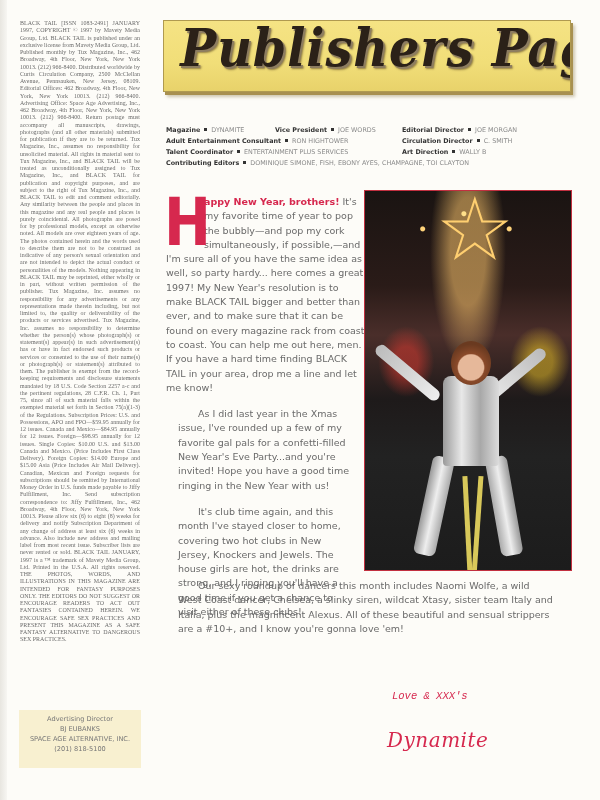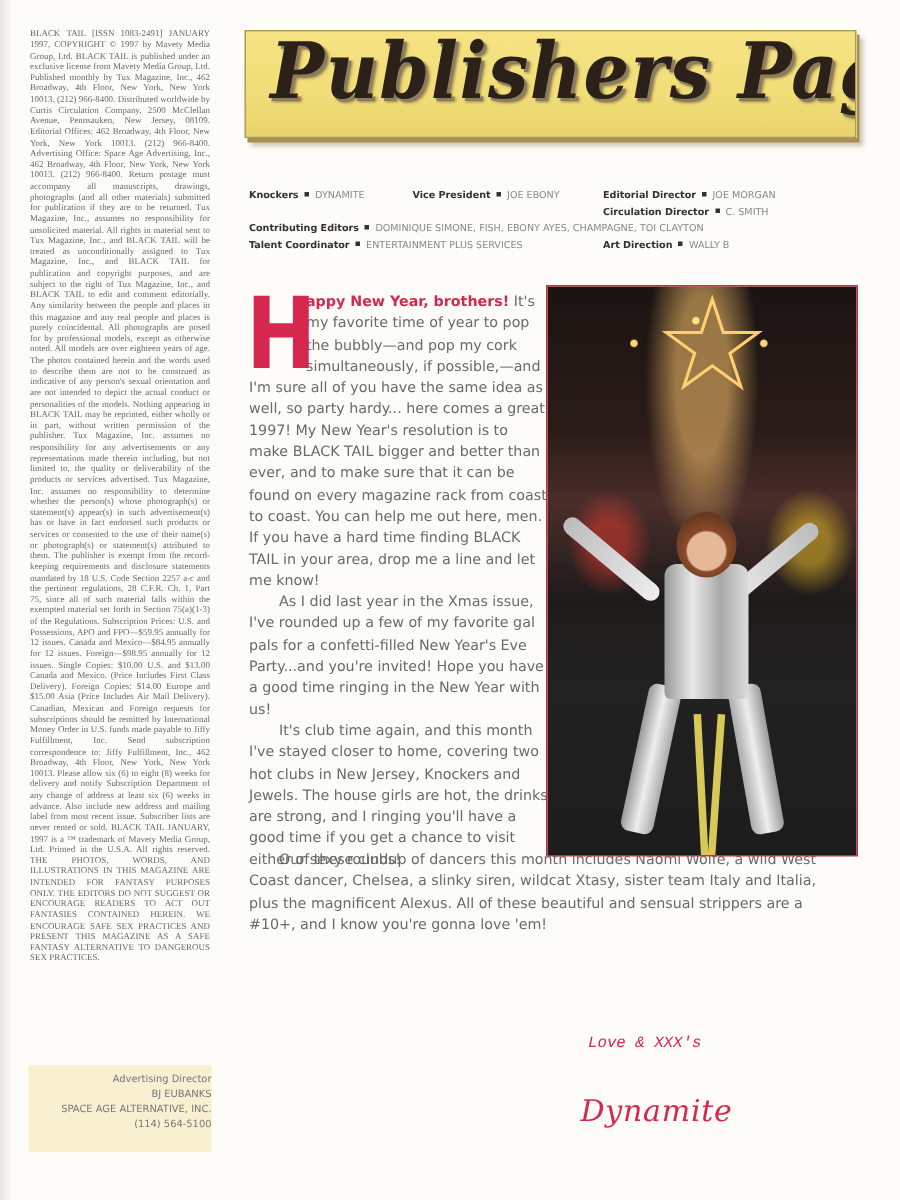--- a/index.html
+++ b/index.html
@@ -1,30 +1,30 @@
 <!DOCTYPE html>
 <html><head>
 <meta charset="utf-8">
 <style>
   html, body { margin:0; padding:0; }
   body { width:600px; height:800px; background:#fdfcf8; position:relative; overflow:hidden; font-family:"DejaVu Sans", sans-serif; color:#555; }
   .left-edge { position:absolute; left:0; top:0; width:7px; height:800px; background:linear-gradient(90deg,#e8e6e0,#f7f6f2); }
   .legal { position:absolute; left:20px; top:20px; width:120px; font-family:"Liberation Serif", serif; font-size:5.95px; line-height:7.25px; color:#6a6a6a; text-align:justify; letter-spacing:0.02px; }
-  .adbox { position:absolute; left:19px; top:710px; width:122px; height:58px; background:#f8f0d0; font-family:"DejaVu Sans", sans-serif; font-size:6.6px; line-height:10px; color:#777; text-align:right; padding-top:4px; box-sizing:border-box; }
+  .adbox { position:absolute; left:19px; top:710px; width:122px; height:58px; background:#f8f0d0; font-family:"DejaVu Sans", sans-serif; font-size:6.6px; line-height:10px; color:#777; text-align:center; padding-top:4px; box-sizing:border-box; }
   .banner { position:absolute; left:163px; top:20px; width:408px; height:72px; background:linear-gradient(180deg,#f5e384 0%,#f1de78 60%,#e8d26a 100%); border:1px solid #b09a50; box-shadow:2px 3px 0 #a89050, 4px 5px 3px rgba(120,100,40,0.35); box-sizing:border-box; overflow:hidden; }
   .banner-title { position:absolute; left:0; top:-4px; width:100%; text-align:center; font-family:"DejaVu Serif", serif; font-style:italic; font-weight:bold; font-size:52px; letter-spacing:1px; color:#2b2118; text-shadow:2px 2px 0 #8d7d60, 3px 3px 2px rgba(60,40,20,0.5); white-space:nowrap; transform:scaleX(0.92); }
   .masthead { position:absolute; left:166px; top:125px; width:430px; font-family:"DejaVu Sans", sans-serif; font-size:6.4px; line-height:11px; color:#8a8a8a; }
   .mrow { position:relative; height:11px; white-space:nowrap; }
   .mcell { position:absolute; top:0; white-space:nowrap; }
   .mlabel { font-weight:bold; color:#333; }
   .bullet { display:inline-block; width:3px; height:3px; background:#333; margin:0 4px 1px 4px; vertical-align:middle; }
   .intro { position:absolute; left:166px; top:195px; width:200px; font-family:"DejaVu Sans", sans-serif; font-size:9.5px; line-height:14.3px; color:#6a6a6a; }
   .dropcap { float:left; font-family:"DejaVu Sans", sans-serif; font-weight:bold; font-size:66px; line-height:52px; height:52px; color:#d6284e; margin:2px 6px 0 -2px; transform:scaleX(0.85); transform-origin:left top; width:34px; }
   .lead { color:#d6284e; font-weight:bold; }
-  .indent { text-indent:20px; margin:0; }
+  .indent { text-indent:20px; margin:12px; }
   .p0 { margin:0; }
   .wide { position:absolute; left:166px; top:567px; width:400px; font-family:"DejaVu Sans", sans-serif; font-size:9.5px; line-height:14.4px; color:#6a6a6a; }
   .photo { position:absolute; left:364px; top:190px; width:208px; height:381px; border:1px solid #c23040; box-sizing:border-box; background:
       radial-gradient(circle at 28% 10%, #ffd37a 0 2px, transparent 3px),
       radial-gradient(circle at 48% 6%, #ffe08a 0 2px, transparent 3px),
       radial-gradient(circle at 70% 10%, #ffd37a 0 2px, transparent 3px),
       radial-gradient(ellipse at 50% 16%, rgba(255,200,110,0.55) 0 12%, transparent 26%),
       radial-gradient(ellipse at 20% 45%, rgba(230,60,50,0.5) 0 5%, transparent 12%),
       radial-gradient(ellipse at 85% 45%, rgba(240,200,40,0.5) 0 5%, transparent 12%),
       radial-gradient(ellipse at 50% 48%, #e9c5a8 0 6%, transparent 7%),
@@ -46,42 +46,43 @@
 <body>
 
 <div class="left-edge"></div>
 
 <div class="legal">BLACK TAIL [ISSN 1083-2491] JANUARY 1997, COPYRIGHT © 1997 by Mavety Media Group, Ltd. BLACK TAIL is published under an exclusive license from Mavety Media Group, Ltd. Published monthly by Tux Magazine, Inc., 462 Broadway, 4th Floor, New York, New York 10013. (212) 966-8400. Distributed worldwide by Curtis Circulation Company, 2500 McClellan Avenue, Pennsauken, New Jersey, 08109. Editorial Offices: 462 Broadway, 4th Floor, New York, New York 10013. (212) 966-8400. Advertising Office: Space Age Advertising, Inc., 462 Broadway, 4th Floor, New York, New York 10013. (212) 966-8400. Return postage must accompany all manuscripts, drawings, photographs (and all other materials) submitted for publication if they are to be returned. Tux Magazine, Inc., assumes no responsibility for unsolicited material. All rights in material sent to Tux Magazine, Inc., and BLACK TAIL will be treated as unconditionally assigned to Tux Magazine, Inc., and BLACK TAIL for publication and copyright purposes, and are subject to the right of Tux Magazine, Inc., and BLACK TAIL to edit and comment editorially. Any similarity between the people and places in this magazine and any real people and places is purely coincidental. All photographs are posed for by professional models, except as otherwise noted. All models are over eighteen years of age. The photos contained herein and the words used to describe them are not to be construed as indicative of any person's sexual orientation and are not intended to depict the actual conduct or personalities of the models. Nothing appearing in BLACK TAIL may be reprinted, either wholly or in part, without written permission of the publisher. Tux Magazine, Inc. assumes no responsibility for any advertisements or any representations made therein including, but not limited to, the quality or deliverability of the products or services advertised. Tux Magazine, Inc. assumes no responsibility to determine whether the person(s) whose photograph(s) or statement(s) appear(s) in such advertisement(s) has or have in fact endorsed such products or services or consented to the use of their name(s) or photograph(s) or statement(s) attributed to them. The publisher is exempt from the record-keeping requirements and disclosure statements mandated by 18 U.S. Code Section 2257 a-c and the pertinent regulations, 28 C.F.R. Ch. 1, Part 75, since all of such material falls within the exempted material set forth in Section 75(a)(1-3) of the Regulations. Subscription Prices: U.S. and Possessions, APO and FPO—$59.95 annually for 12 issues. Canada and Mexico—$84.95 annually for 12 issues. Foreign—$98.95 annually for 12 issues. Single Copies: $10.00 U.S. and $13.00 Canada and Mexico. (Price Includes First Class Delivery). Foreign Copies: $14.00 Europe and $15.00 Asia (Price Includes Air Mail Delivery). Canadian, Mexican and Foreign requests for subscriptions should be remitted by International Money Order in U.S. funds made payable to Jiffy Fulfillment, Inc. Send subscription correspondence to: Jiffy Fulfillment, Inc., 462 Broadway, 4th Floor, New York, New York 10013. Please allow six (6) to eight (8) weeks for delivery and notify Subscription Department of any change of address at least six (6) weeks in advance. Also include new address and mailing label from most recent issue. Subscriber lists are never rented or sold. BLACK TAIL JANUARY, 1997 is a ™ trademark of Mavety Media Group, Ltd. Printed in the U.S.A. All rights reserved. THE PHOTOS, WORDS, AND ILLUSTRATIONS IN THIS MAGAZINE ARE INTENDED FOR FANTASY PURPOSES ONLY. THE EDITORS DO NOT SUGGEST OR ENCOURAGE READERS TO ACT OUT FANTASIES CONTAINED HEREIN. WE ENCOURAGE SAFE SEX PRACTICES AND PRESENT THIS MAGAZINE AS A SAFE FANTASY ALTERNATIVE TO DANGEROUS SEX PRACTICES.</div>
 
 <div class="adbox">
   <div>Advertising Director</div>
   <div>BJ EUBANKS</div>
   <div>SPACE AGE ALTERNATIVE, INC.</div>
-  <div>(114) 564-5100</div>
+  <div>(201) 818-5100</div>
 </div>
 
 <div class="banner">
   <div class="banner-title">Publishers Page</div>
 </div>
 
 <div class="masthead">
   <div class="mrow">
-    <span class="mcell" style="left:0"><span class="mlabel">Knockers</span><span class="bullet"></span><span>DYNAMITE</span></span>
-    <span class="mcell" style="left:109px"><span class="mlabel">Vice President</span><span class="bullet"></span><span>JOE EBONY</span></span>
+    <span class="mcell" style="left:0"><span class="mlabel">Magazine</span><span class="bullet"></span><span>DYNAMITE</span></span>
+    <span class="mcell" style="left:109px"><span class="mlabel">Vice President</span><span class="bullet"></span><span>JOE WORDS</span></span>
     <span class="mcell" style="left:236px"><span class="mlabel">Editorial Director</span><span class="bullet"></span><span>JOE MORGAN</span></span>
   </div>
   <div class="mrow">
+    <span class="mcell" style="left:0"><span class="mlabel">Adult Entertainment Consultant</span><span class="bullet"></span><span>RON HIGHTOWER</span></span>
     <span class="mcell" style="left:236px"><span class="mlabel">Circulation Director</span><span class="bullet"></span><span>C. SMITH</span></span>
-  </div>
-  <div class="mrow">
-    <span class="mcell" style="left:0"><span class="mlabel">Contributing Editors</span><span class="bullet"></span><span>DOMINIQUE SIMONE, FISH, EBONY AYES, CHAMPAGNE, TOI CLAYTON</span></span>
   </div>
   <div class="mrow">
     <span class="mcell" style="left:0"><span class="mlabel">Talent Coordinator</span><span class="bullet"></span><span>ENTERTAINMENT PLUS SERVICES</span></span>
     <span class="mcell" style="left:236px"><span class="mlabel">Art Direction</span><span class="bullet"></span><span>WALLY B</span></span>
+  </div>
+  <div class="mrow">
+    <span class="mcell" style="left:0"><span class="mlabel">Contributing Editors</span><span class="bullet"></span><span>DOMINIQUE SIMONE, FISH, EBONY AYES, CHAMPAGNE, TOI CLAYTON</span></span>
   </div>
 </div>
 
 <div class="intro">
   <p class="p0"><span class="dropcap">H</span><span class="lead">appy New Year, brothers!</span><span> It's my favorite time of year to pop the bubbly—and pop my cork simultaneously, if possible,—and I'm sure all of you have the same idea as well, so party hardy... here comes a great 1997! My New Year's resolution is to make BLACK TAIL bigger and better than ever, and to make sure that it can be found on every magazine rack from coast to coast. You can help me out here, men. If you have a hard time finding BLACK TAIL in your area, drop me a line and let me know!</span></p>
   <p class="indent">As I did last year in the Xmas issue, I've rounded up a few of my favorite gal pals for a confetti-filled New Year's Eve Party...and you're invited! Hope you have a good time ringing in the New Year with us!</p>
   <p class="indent">It's club time again, and this month I've stayed closer to home, covering two hot clubs in New Jersey, Knockers and Jewels. The house girls are hot, the drinks are strong, and I ringing you'll have a good time if you get a chance to visit either of these clubs!</p>
 </div>
 
 <div class="wide">

